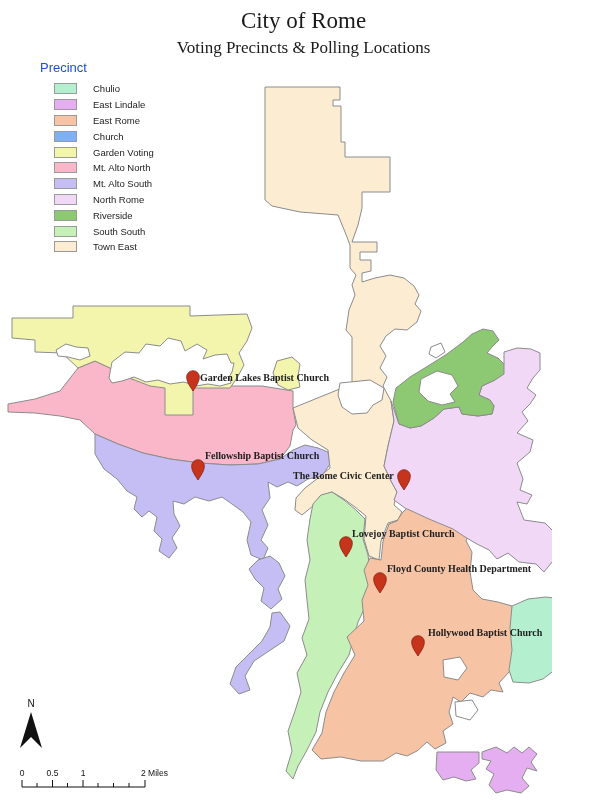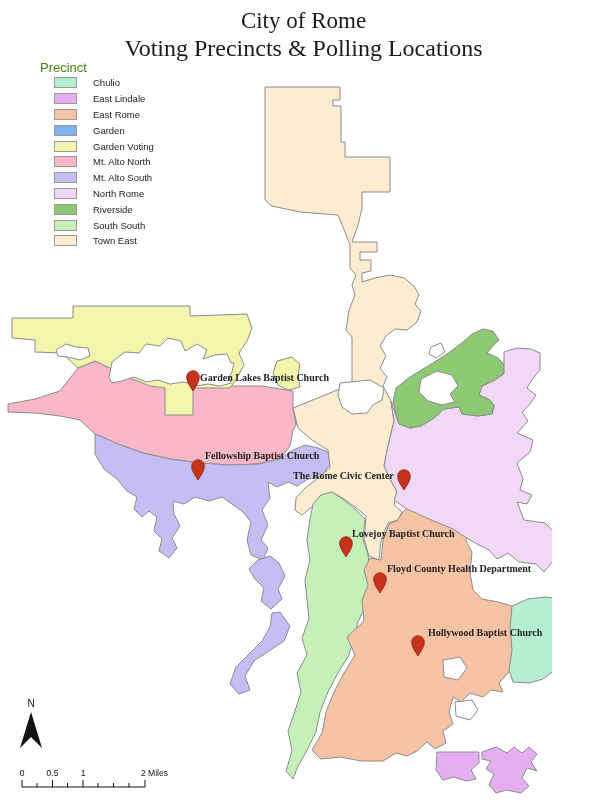--- a/index.html
+++ b/index.html
@@ -1,23 +1,23 @@
 <!DOCTYPE html>
 <html><head>
 <meta charset="utf-8">
 <style>
   html,body{margin:0;padding:0;background:#ffffff;}
   #page{position:relative;width:552px;height:803px;background:#ffffff;overflow:hidden;
         font-family:"Liberation Sans",sans-serif;}
   #title{position:absolute;left:0;top:8px;width:607px;text-align:center;
          font-family:"Liberation Serif",serif;color:#1a1a1a;}
   #title .l1{font-size:23px;line-height:26px;}
-  #title .l2{font-size:24px;line-height:28px;}
+  #title .l2{font-size:17px;line-height:28px;}
   #legend{position:absolute;left:40px;top:60px;}
-  #legend .lg-title{font-size:13px;color:#4d7c0f;}
+  #legend .lg-title{font-size:13px;color:#1d4ed8;margin-bottom:6px;}
   .lg-row{display:flex;align-items:center;height:15.8px;}
   .lg-swatch{width:21px;height:9px;border:1px solid #9a9a9a;margin-left:14px;flex:none;}
   .lg-label{font-size:9.5px;color:#222;margin-left:16px;white-space:nowrap;}
   .lg-poll{display:flex;align-items:center;margin-top:6px;height:22px;}
   .lg-poll svg{margin-left:16px;flex:none;}
   .lg-poll .lg-label{margin-left:10px;}
   #mapsvg{position:absolute;left:0;top:0;}
   .precinct{stroke:#8c8c8c;stroke-width:1;stroke-linejoin:round;}
   .hole{fill:#ffffff;stroke:#8c8c8c;stroke-width:1;stroke-linejoin:round;}
   .pin-label{font-family:"Liberation Serif",serif;font-weight:bold;font-size:10px;fill:#202020;}
@@ -119,21 +119,21 @@
         <div class="lg-row">
           <span class="lg-swatch" style="background: rgb(229, 174, 241);"></span>
           <span class="lg-label">East Lindale</span>
         </div>
         <div class="lg-row">
           <span class="lg-swatch" style="background: rgb(246, 195, 164);"></span>
           <span class="lg-label">East Rome</span>
         </div>
         <div class="lg-row">
           <span class="lg-swatch" style="background: rgb(126, 177, 240);"></span>
-          <span class="lg-label">Garden</span>
+          <span class="lg-label">Church</span>
         </div>
         <div class="lg-row">
           <span class="lg-swatch" style="background: rgb(243, 245, 173);"></span>
           <span class="lg-label">Garden Voting</span>
         </div>
         <div class="lg-row">
           <span class="lg-swatch" style="background: rgb(249, 183, 201);"></span>
           <span class="lg-label">Mt. Alto North</span>
         </div>
         <div class="lg-row">

